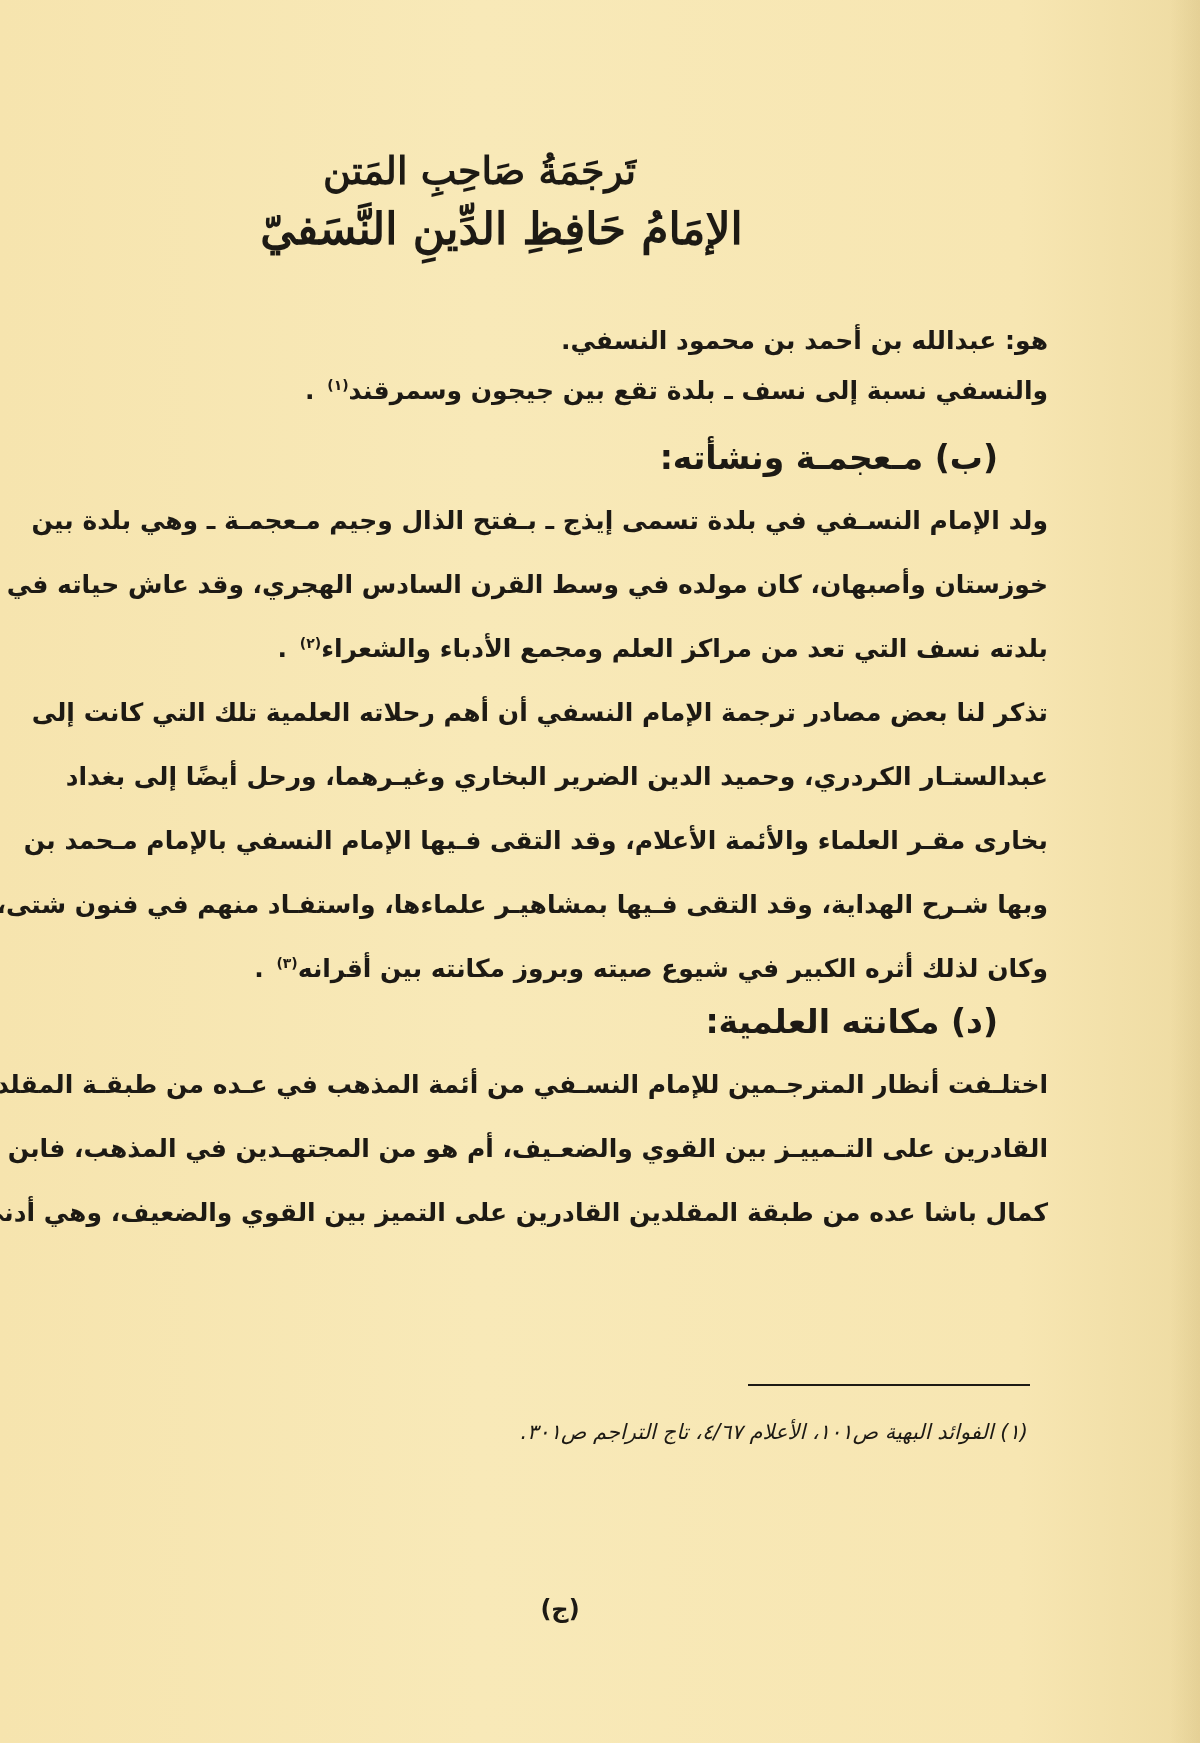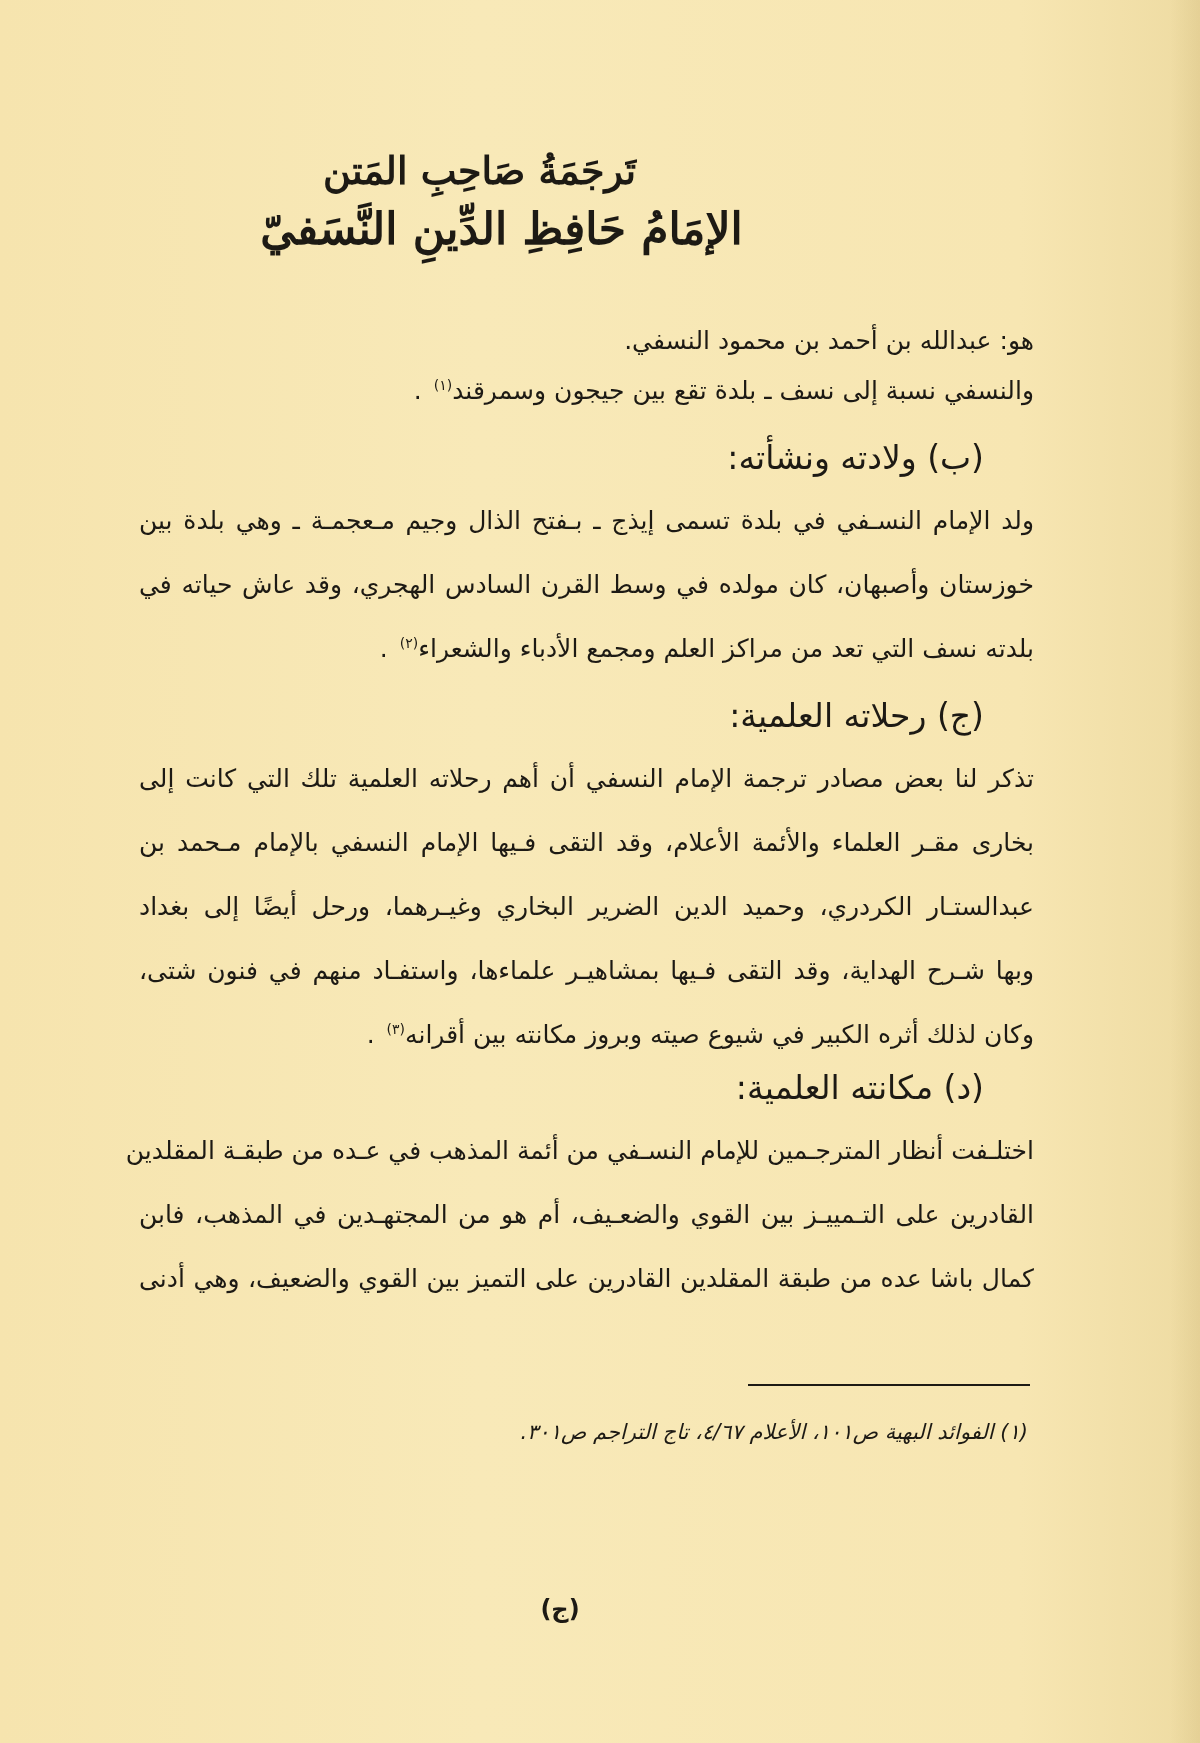--- a/index.html
+++ b/index.html
@@ -21,23 +21,23 @@
     position: absolute; top: 145px; left: 0; width: 959px; text-align: center;
     direction: rtl;
   }
   .title-line1 {
     font-family: "DejaVu Serif", serif; font-weight: bold; font-size: 38px; line-height: 52px;
   }
   .title-line2 {
     font-family: "DejaVu Serif", serif; font-weight: bold; font-size: 44px; line-height: 64px; padding-left: 44px;
   }
   .body {
-    position: absolute; left: 139px; width: 895px; top: 318px;
+    position: absolute; left: 153px; width: 895px; top: 318px;
     direction: rtl; text-align: justify; text-align-last: right;
-    font-family: "DejaVu Sans", sans-serif; font-weight: normal;
+    font-family: "DejaVu Sans", sans-serif; font-weight: bold;
     font-size: 25px;
   }
   .line { height: 64px; line-height: 46px; white-space: nowrap; text-align: justify; text-align-last: justify; }
   .line.short { text-align-last: right; }
   .tight { height: 50px; }
   .heading {
     font-size: 33px; line-height: 52px; height: 66px; padding-right: 50px; text-align-last: right;
   }
   sup.fn { font-size: 14px; vertical-align: top; position: relative; top: -6px; margin-left: 4px; }
   .rule {
@@ -61,29 +61,28 @@
 
   <div class="title-block">
     <div class="title-line1">تَرجَمَةُ صَاحِبِ المَتن</div>
     <div class="title-line2">الإمَامُ حَافِظِ الدِّينِ النَّسَفيّ</div>
   </div>
 
   <div class="body">
     <div class="line short tight">هو: عبدالله بن أحمد بن محمود النسفي.</div>
     <div class="line short"><span>والنسفي نسبة إلى نسف ـ بلدة تقع بين جيجون وسمرقند</span><sup class="fn">(١)</sup> <span>.</span></div>
 
-    <div class="heading">(ب) ولادته ونشأته:</div>
+    <div class="heading">(ب) مـعجمـة ونشأته:</div>
     <div class="line">ولد الإمام النسـفي في بلدة تسمى إيذج ـ بـفتح الذال وجيم مـعجمـة ـ وهي بلدة بين</div>
     <div class="line">خوزستان وأصبهان، كان مولده في وسط القرن السادس الهجري، وقد عاش حياته في</div>
     <div class="line short"><span>بلدته نسف التي تعد من مراكز العلم ومجمع الأدباء والشعراء</span><sup class="fn">(٢)</sup> <span>.</span></div>
 
-    <div class="heading">(ج) رحلاته العلمية:</div>
     <div class="line">تذكر لنا بعض مصادر ترجمة الإمام النسفي أن أهم رحلاته العلمية تلك التي كانت إلى</div>
+    <div class="line">عبدالستـار الكردري، وحميد الدين الضرير البخاري وغيـرهما، ورحل أيضًا إلى بغداد</div>
     <div class="line">بخارى مقـر العلماء والأئمة الأعلام، وقد التقى فـيها الإمام النسفي بالإمام مـحمد بن</div>
-    <div class="line">عبدالستـار الكردري، وحميد الدين الضرير البخاري وغيـرهما، ورحل أيضًا إلى بغداد</div>
     <div class="line">وبها شـرح الهداية، وقد التقى فـيها بمشاهيـر علماءها، واستفـاد منهم في فنون شتى،</div>
     <div class="line short tight"><span>وكان لذلك أثره الكبير في شيوع صيته وبروز مكانته بين أقرانه</span><sup class="fn">(٣)</sup> <span>.</span></div>
 
     <div class="heading">(د) مكانته العلمية:</div>
     <div class="line">اختلـفت أنظار المترجـمين للإمام النسـفي من أئمة المذهب في عـده من طبقـة المقلدين</div>
     <div class="line">القادرين على التـمييـز بين القوي والضعـيف، أم هو من المجتهـدين في المذهب، فابن</div>
     <div class="line">كمال باشا عده من طبقة المقلدين القادرين على التميز بين القوي والضعيف، وهي أدنى</div>
   </div>
 
   <div class="rule"></div>

